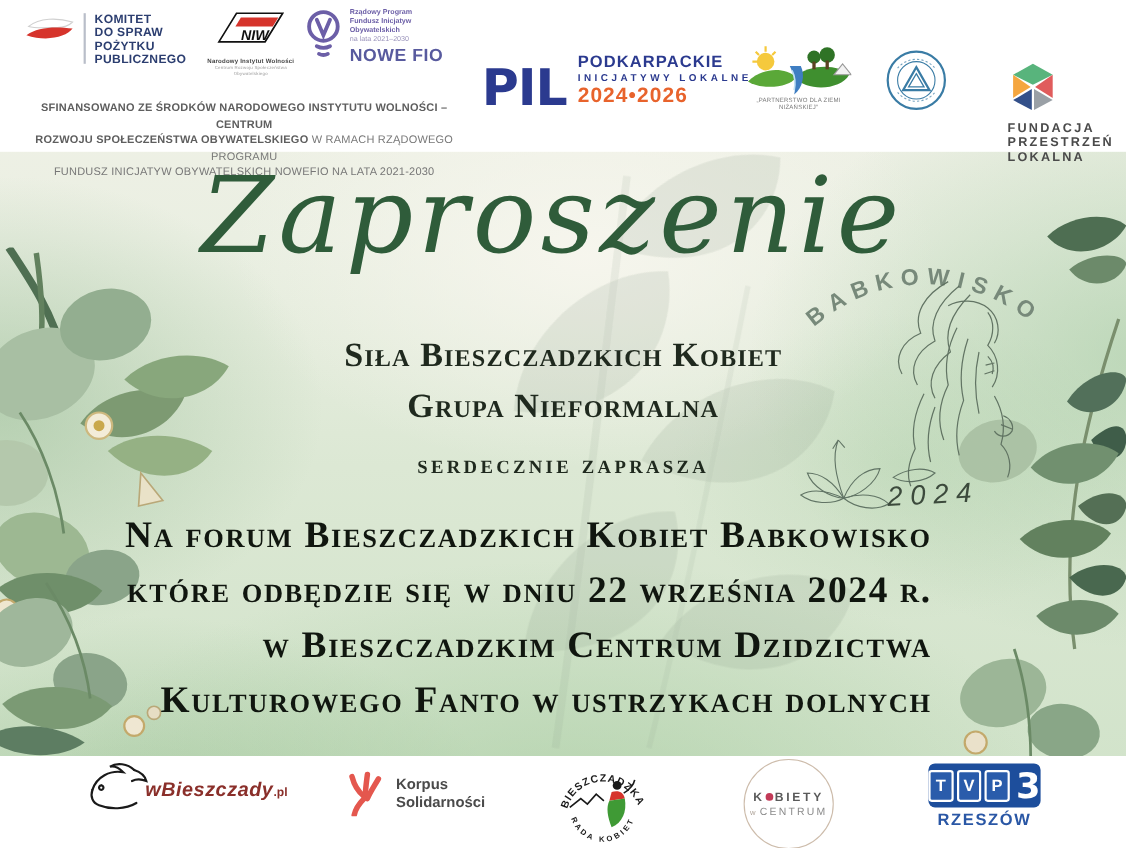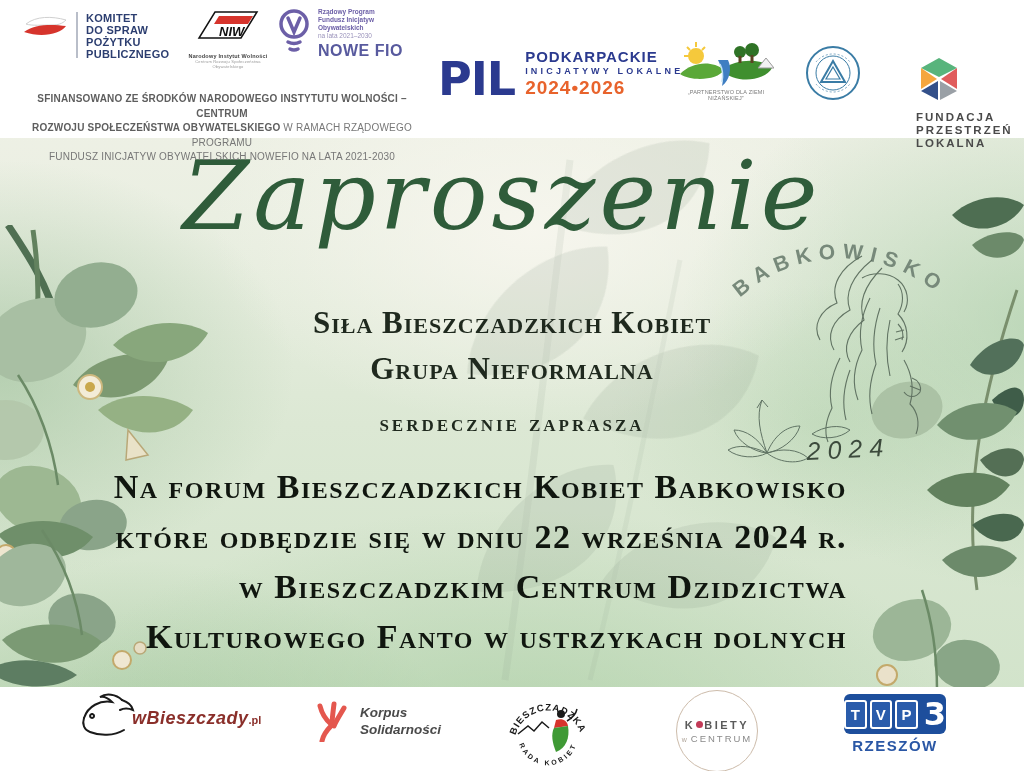--- a/index.html
+++ b/index.html
@@ -65,21 +65,21 @@
   .babkowisko{top:228px;left:712px;z-index:3;}
   .babkowisko text{font-family:"Liberation Sans",sans-serif;}
   .arc-text{font-size:21px;letter-spacing:7px;fill:#77897a;font-weight:600;}
   .year-text{font-size:25px;letter-spacing:7px;fill:#3c4a3c;font-style:italic;font-family:"DejaVu Sans",sans-serif;}
 
   
   .wbieszczady{top:692px;left:78px;display:flex;align-items:center;z-index:6;}
   .wb-name{font-size:18px;font-weight:800;font-style:italic;color:#8a2f2a;letter-spacing:.5px;margin-left:-6px;margin-top:14px;}
   .wb-tld{font-size:11px;font-weight:700;color:#8a2f2a;}
   .korpus{top:700px;left:312px;display:flex;align-items:center;gap:10px;z-index:6;}
-  .korpus-text{font-size:13.5px;line-height:17px;color:#4a4a4a;font-weight:600;font-style:italic;}
+  .korpus-text{font-size:13.5px;line-height:17px;color:#4a4a4a;font-weight:600;}
   .rada{top:688px;left:504px;z-index:6;}
   .kobiety{top:690px;left:676px;width:80px;height:80px;border:1px solid #cdbcab;border-radius:50%;
     display:flex;flex-direction:column;align-items:center;justify-content:center;z-index:6;background:#fff;}
   .kobiety-line1{font-size:11px;letter-spacing:2.5px;color:#5a5a5a;font-weight:600;display:flex;align-items:center;}
   .kobiety-dot{width:7px;height:7px;border-radius:50%;background:#c23a57;display:inline-block;margin:0 1px;}
   .kobiety-line2{font-size:9.5px;letter-spacing:2px;color:#8a8a8a;margin-top:2px;}
   .kobiety-line2 .small-w{font-size:7px;color:#b0a59a;margin-right:2px;}
   .tvp{top:694px;left:844px;text-align:center;z-index:6;}
   .tvp-box{width:102px;height:40px;background:#1d4e9c;border-radius:6px;display:flex;align-items:center;justify-content:center;gap:3px;}
   .tvp-letter{width:19px;height:25px;border:2px solid #fff;border-radius:3px;color:#fff;font-weight:800;font-size:15px;

